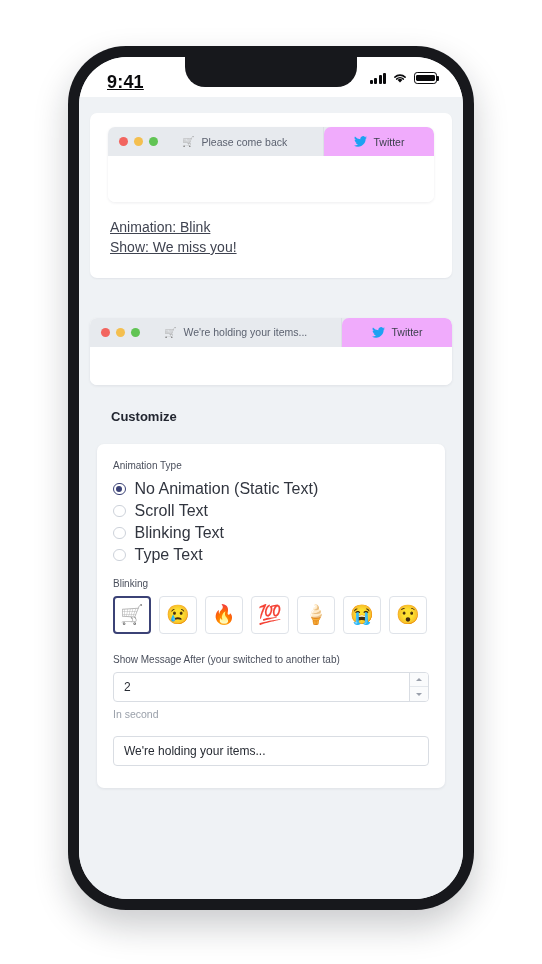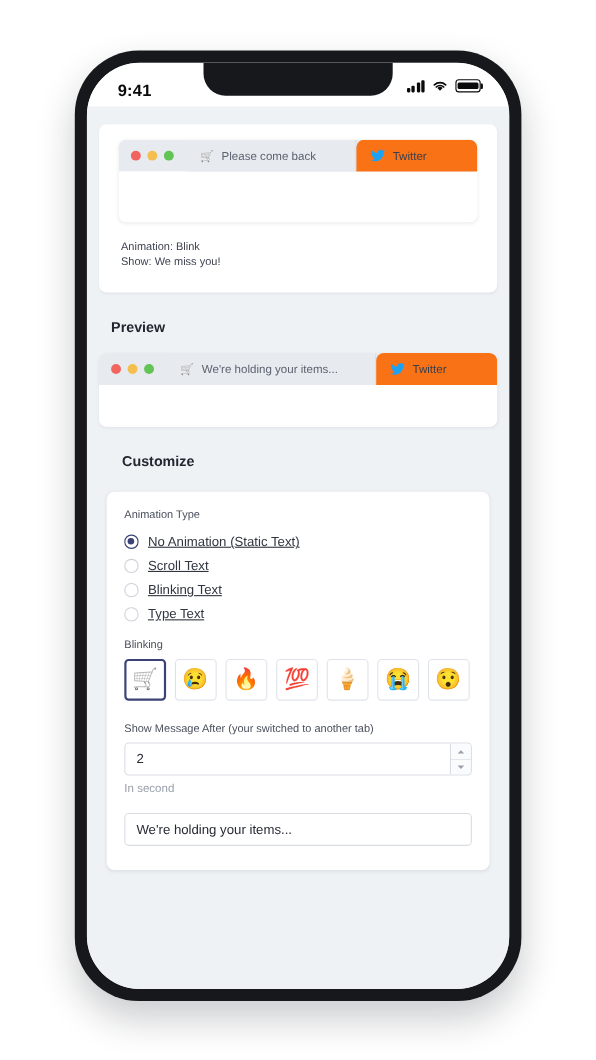--- a/index.html
+++ b/index.html
@@ -43,25 +43,26 @@
     position: relative;
     height: 40px;
     background: #ffffff;
     display: flex;
     align-items: center;
     justify-content: space-between;
     padding: 0 26px 0 28px;
     box-sizing: border-box;
   }
   .status-time {
-    font-size: 15px;
+    font-size: 18px;
     font-weight: bold;
     color: #0a0a0c;
     letter-spacing: 0.2px;
     margin-top: 10px;
+    text-decoration: underline;
   }
   .status-right {
     display: flex;
     align-items: center;
     gap: 6px;
     margin-top: 2px;
   }
   .notch {
     position: absolute;
     left: 50%;
@@ -144,34 +145,36 @@
     gap: 7px;
     padding: 0 13px;
     font-size: 10.5px;
     color: #5c6270;
     white-space: nowrap;
     overflow: hidden;
   }
   .tab.inactive { flex: 1 1 auto; background: #e7eaee; border-right: 1px solid #dbdfe5; }
   .tab.active {
     flex: 0 0 auto;
-    background: #f97316;
+    background: #f0abfc;
     border-radius: 7px 7px 0 0;
     color: #3a3f4b;
     min-width: 84px;
+    justify-content: center;
   }
   .cart-glyph { font-size: 10px; filter: grayscale(1); opacity: .85; }
   .tw-bird { width: 13px; height: 11px; flex: 0 0 auto; }
   .browser-body { height: 46px; background: #ffffff; }
 
   .anno {
     padding: 16px 20px 20px 20px;
-    font-size: 10px;
+    font-size: 14px;
     line-height: 1.42;
     color: #3f4350;
+    text-decoration: underline;
   }
 
   .section-title {
     font-size: 13px;
     font-weight: bold;
     color: #222630;
     padding: 0 0 0 2px;
   }
 
   
@@ -201,21 +204,21 @@
     box-sizing: border-box;
     flex: 0 0 auto;
     position: relative;
   }
   .radio.on { border-color: #3b4276; border-width: 1.5px; }
   .radio.on::after {
     content:""; position:absolute; left:50%; top:50%;
     width:6px; height:6px; border-radius:50%;
     background:#3b4276; transform: translate(-50%,-50%);
   }
-  .radio-label { font-size: 12px; color: #31353f; text-decoration: underline; }
+  .radio-label { font-size: 16px; color: #31353f; }
 
   .favicons {
     display: flex;
     gap: 8px;
     margin-top: 2px;
   }
   .fav {
     width: 38px; height: 38px;
     border: 1px solid #dfe3e9;
     border-radius: 4px;
@@ -319,21 +322,20 @@
           <div class="browser-body"></div>
         </div>
         <div class="anno">
           <div>Animation: Blink</div>
           <div>Show: We miss you!</div>
         </div>
       </div>
 
       <div class="sp24"></div>
 
-      <div class="section-title" style="margin-left:20px;">Preview</div>
 
       <div class="sp16"></div>
 
       <div class="browser" style="margin:0 11px;">
         <div class="browser-bar">
           <div class="lights">
             <span class="l-red"></span>
             <span class="l-yel"></span>
             <span class="l-grn"></span>
           </div>

